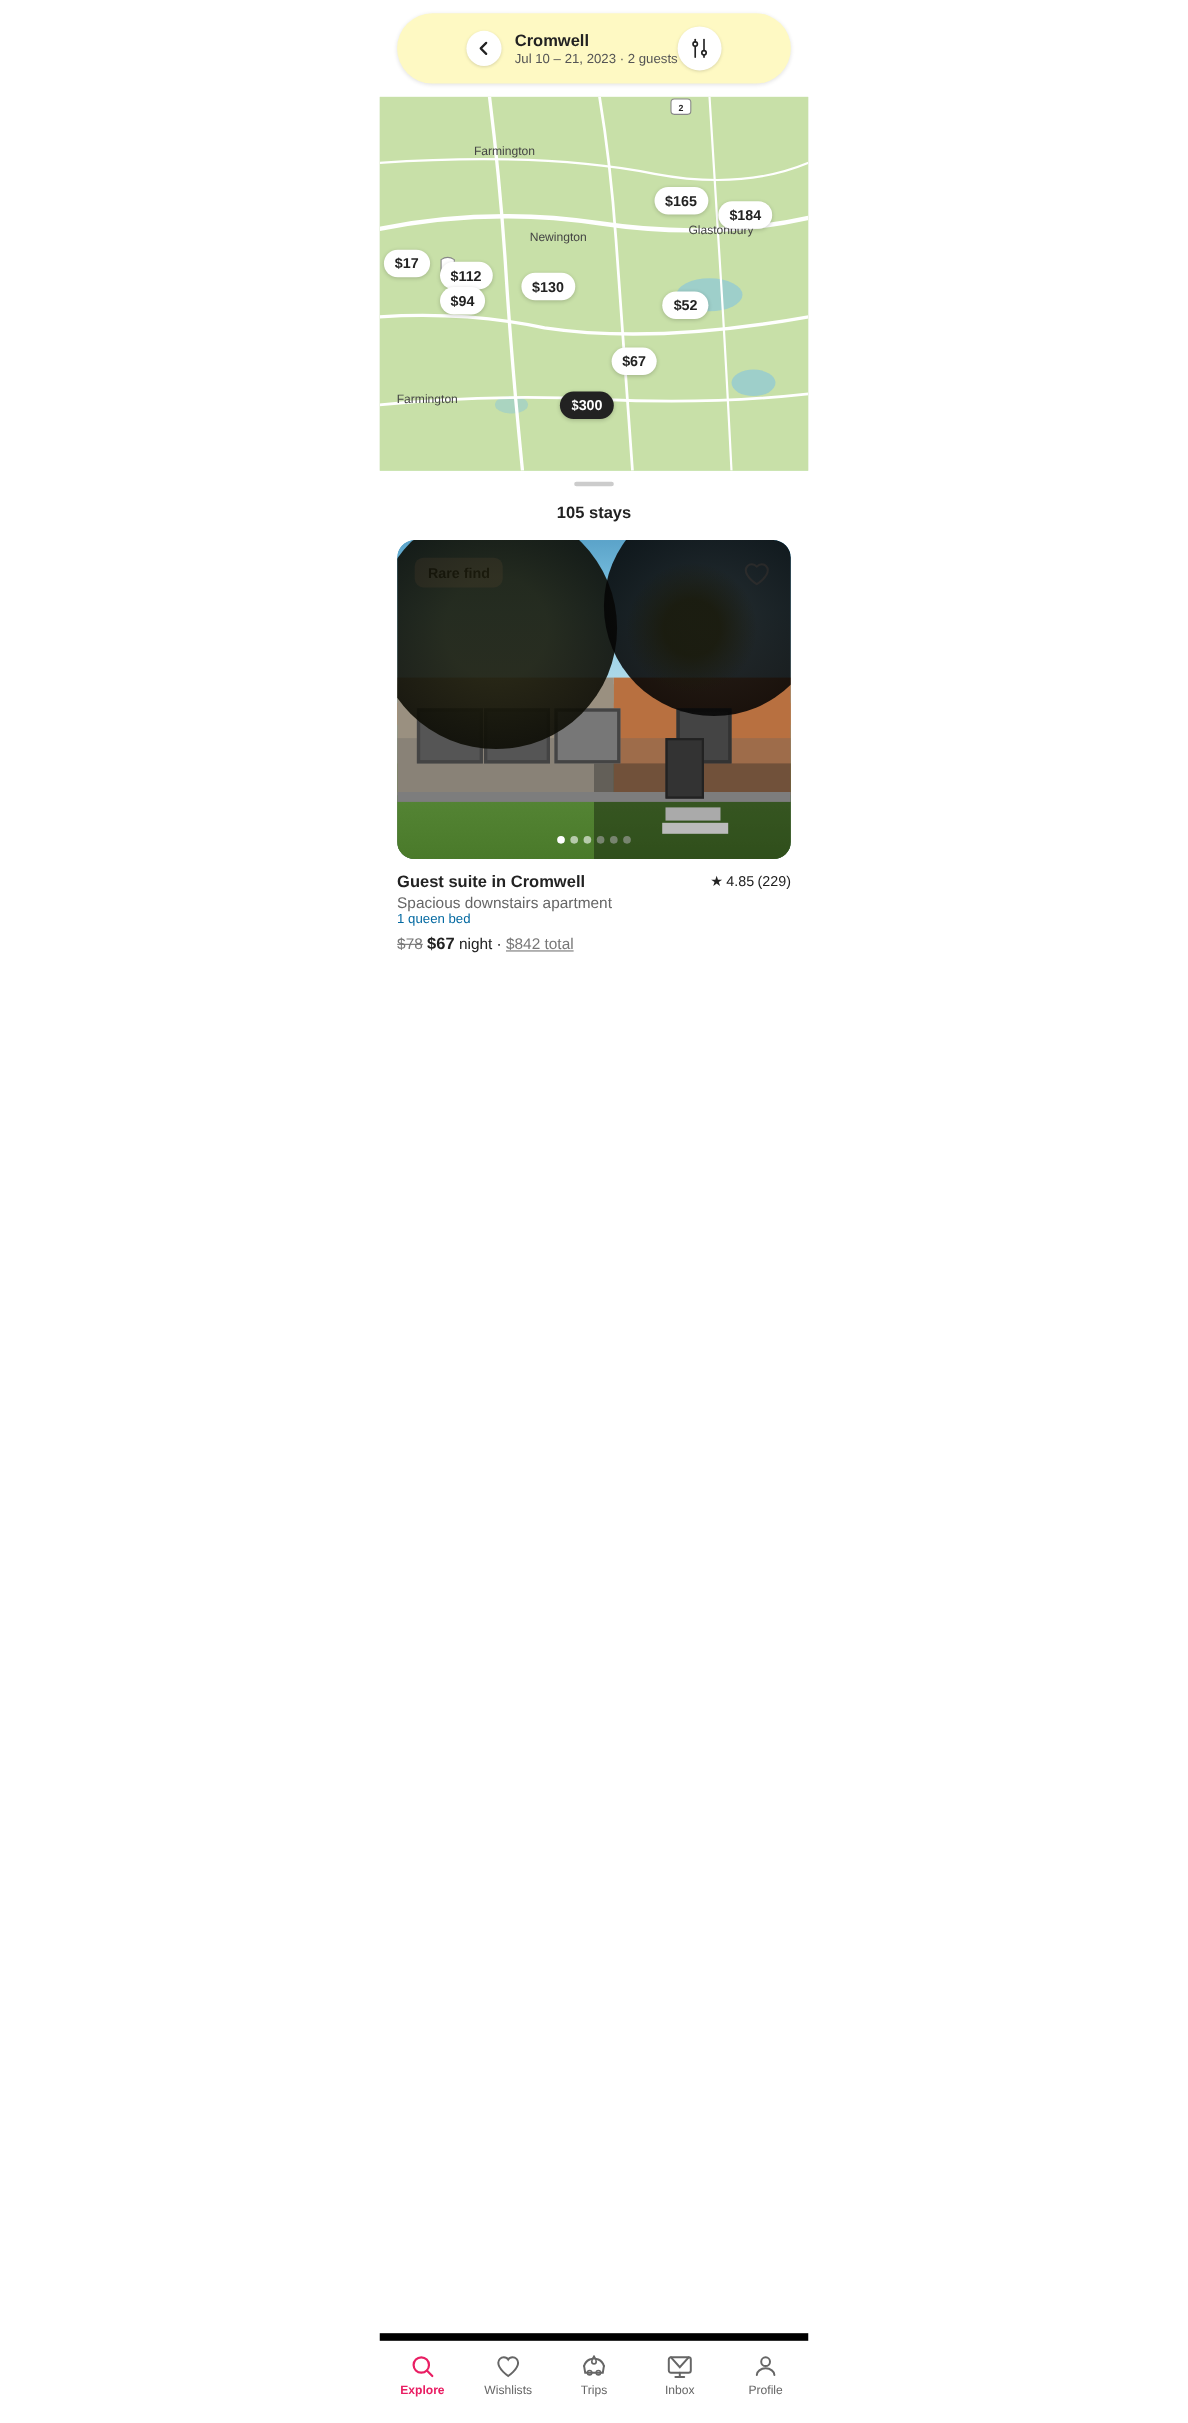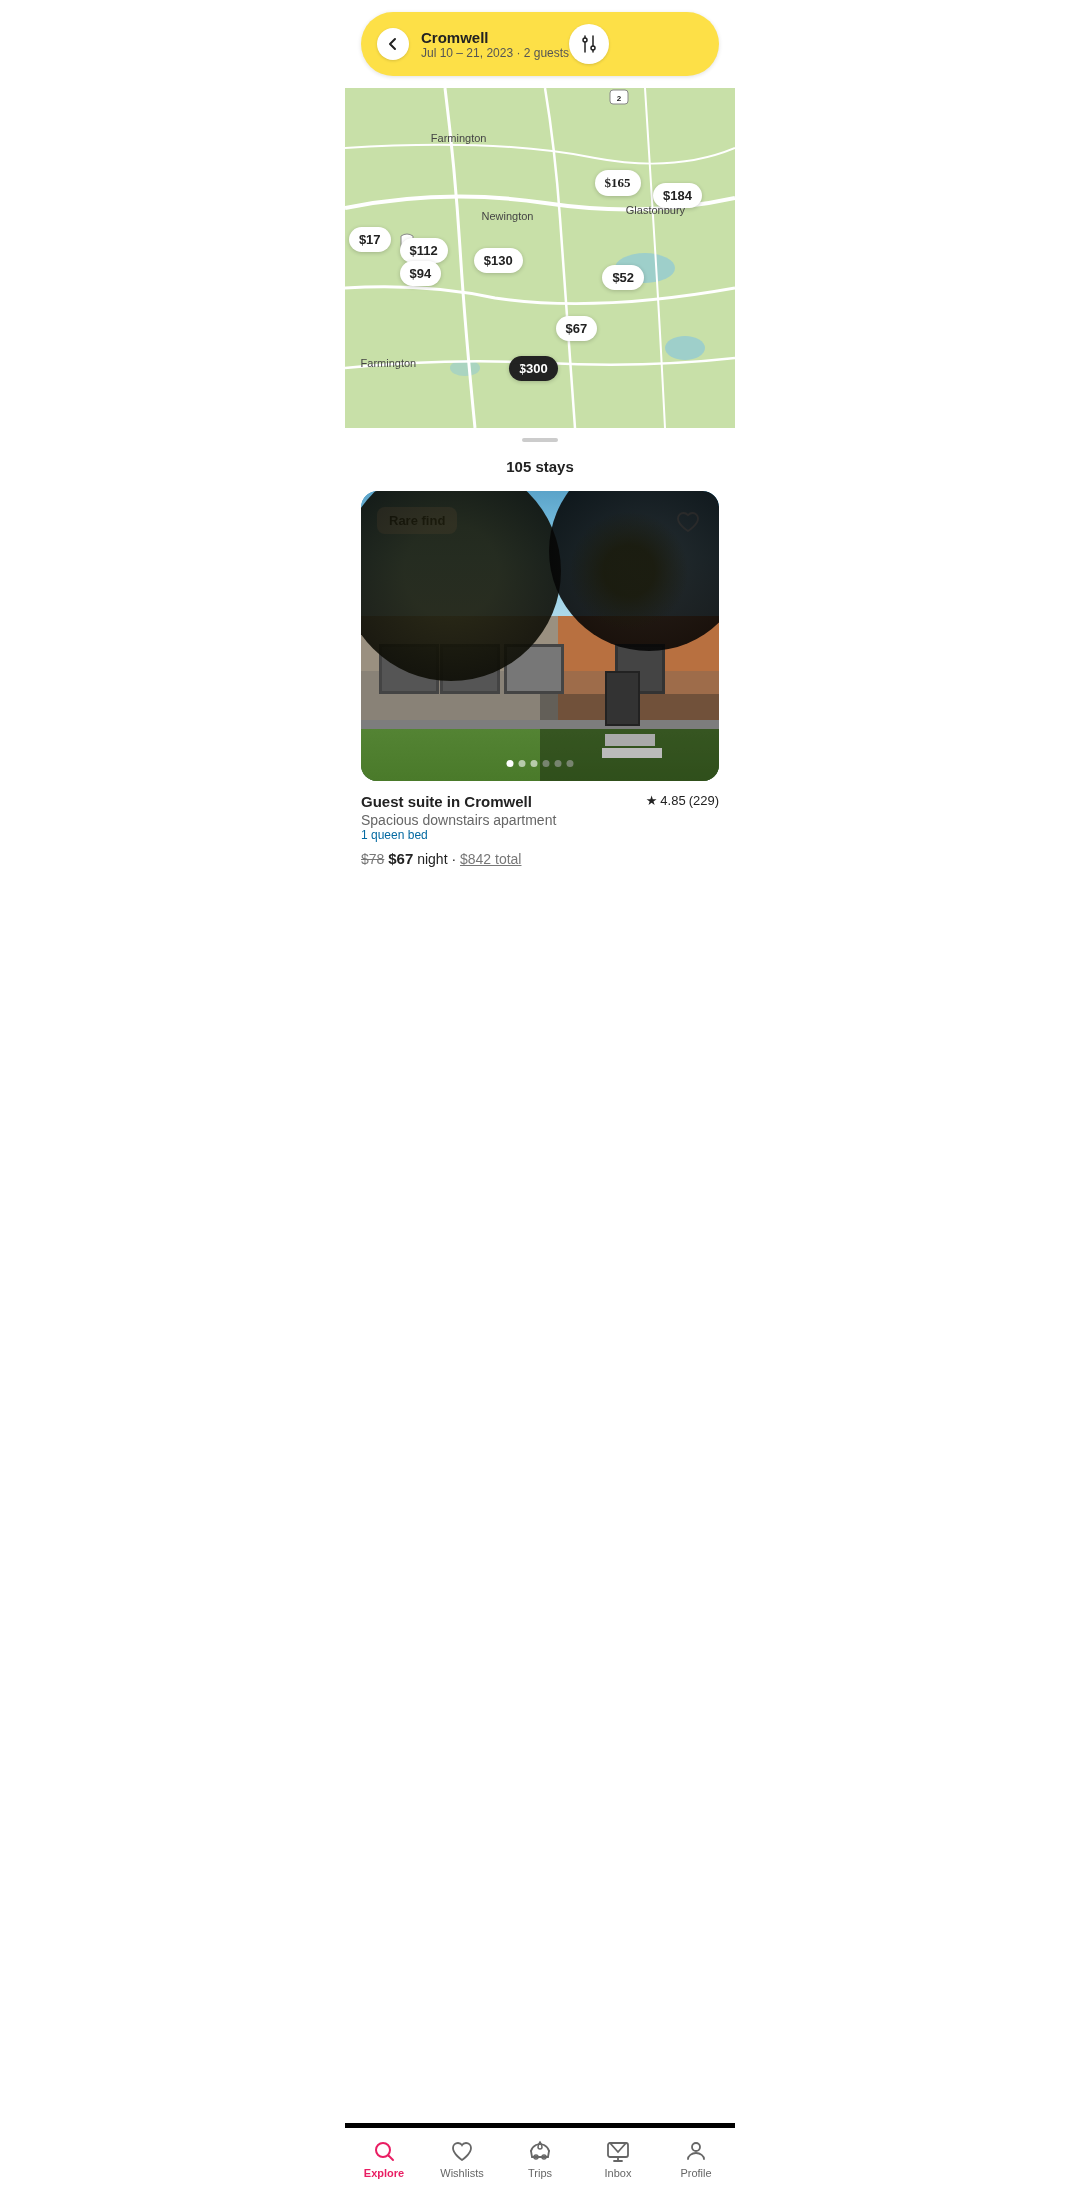--- a/index.html
+++ b/index.html
@@ -9,23 +9,23 @@
       margin: 0 auto;
       font-family: -apple-system, BlinkMacSystemFont, 'Segoe UI', sans-serif;
       background: #fff;
       overflow-x: hidden;
     }
 
     
     .header {
       display: flex;
       align-items: center;
-      justify-content: flex-start;
+      justify-content: center;
       padding: 12px 16px;
-      background: #fde047;
+      background: #fef9c3;
       border-radius: 50px;
       margin: 12px 16px;
       box-shadow: 0 1px 4px rgba(0,0,0,0.12);
     }
     .header-left {
       display: flex;
       align-items: center;
       gap: 12px;
     }
     .back-btn {
@@ -244,21 +244,21 @@
       text-decoration: underline;
     }
 
     
     .bottom-nav {
       position: fixed;
       bottom: 0; left: 50%;
       transform: translateX(-50%);
       width: 390px;
       background: #fff;
-      border-top: 5px solid #000000;
+      border-top: 7px solid #000000;
       display: flex;
       justify-content: space-around;
       padding: 10px 0 24px;
       z-index: 100;
     }
     .nav-item {
       display: flex;
       flex-direction: column;
       align-items: center;
       gap: 3px;
@@ -333,21 +333,21 @@
 
       <path d="M56 148 L56 162 Q62 168 68 162 L68 148 Q62 144 56 148Z" fill="#fff" stroke="#888" stroke-width="1"></path>
       <text x="62" y="159" text-anchor="middle" font-size="8" fill="#222" font-weight="bold">6</text>
     </svg>
 
     <div class="map-city-label" style="top:13%;left:22%;text-align:center;">Farmington</div>
     <div class="map-city-label" style="top:36%;left:35%;">Newington</div>
     <div class="map-city-label" style="top:34%;left:72%;">Glastonbury</div>
     <div class="map-city-label" style="top:79%;left:4%;">Farmington</div>
 
-    <div class="map-label" style="top:24%;left:64%;font-family:Liberation Serif, serif;">$165</div>
+    <div class="map-label" style="top:24%;left:64%;">$165</div>
     <div class="map-label" style="top:28%;left:79%;">$184</div>
     <div class="map-label" style="top:41%;left:1%;">$17</div>
     <div class="map-label" style="top:44%;left:14%;">$112</div>
     <div class="map-label" style="top:51%;left:14%;">$94</div>
     <div class="map-label" style="top:41%;left:33%;margin-top:21px;">$130</div>
     <div class="map-label" style="top:52%;left:66%;">$52</div>
     <div class="map-label" style="top:67%;left:54%;">$67</div>
 
     <div style="position:absolute;top:81%;left:42%;display:flex;align-items:center;gap:0;">
       <div class="map-label selected">$300</div>

